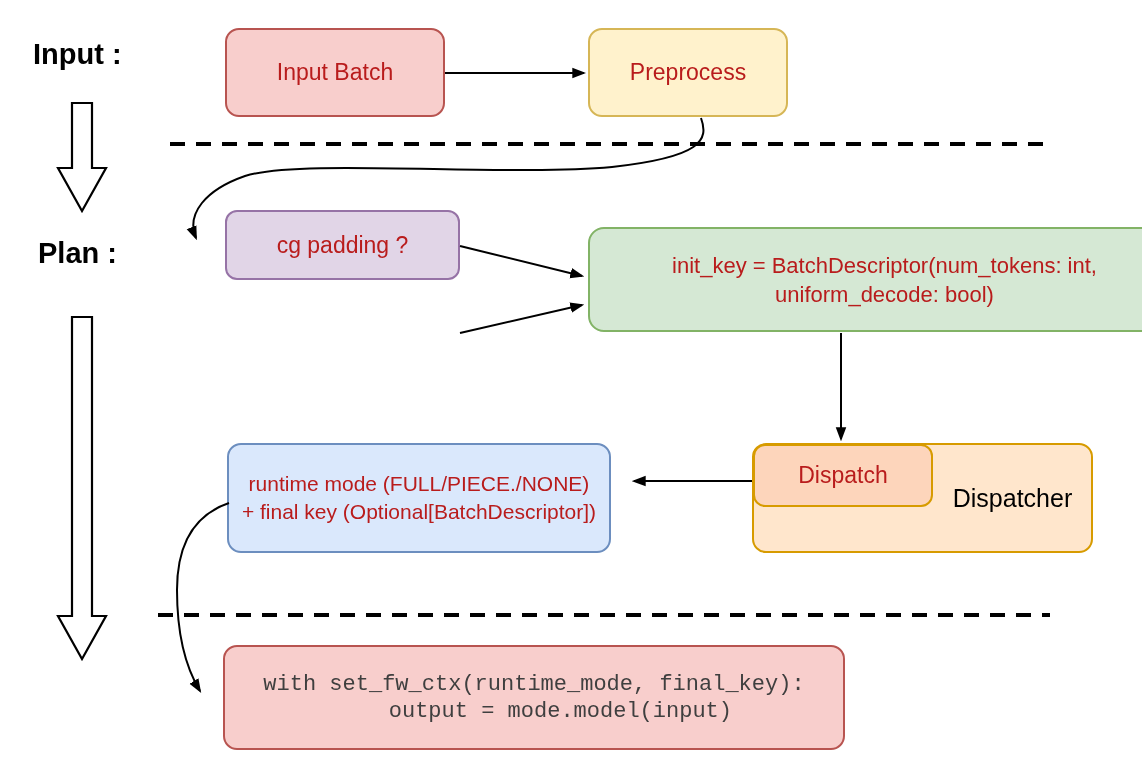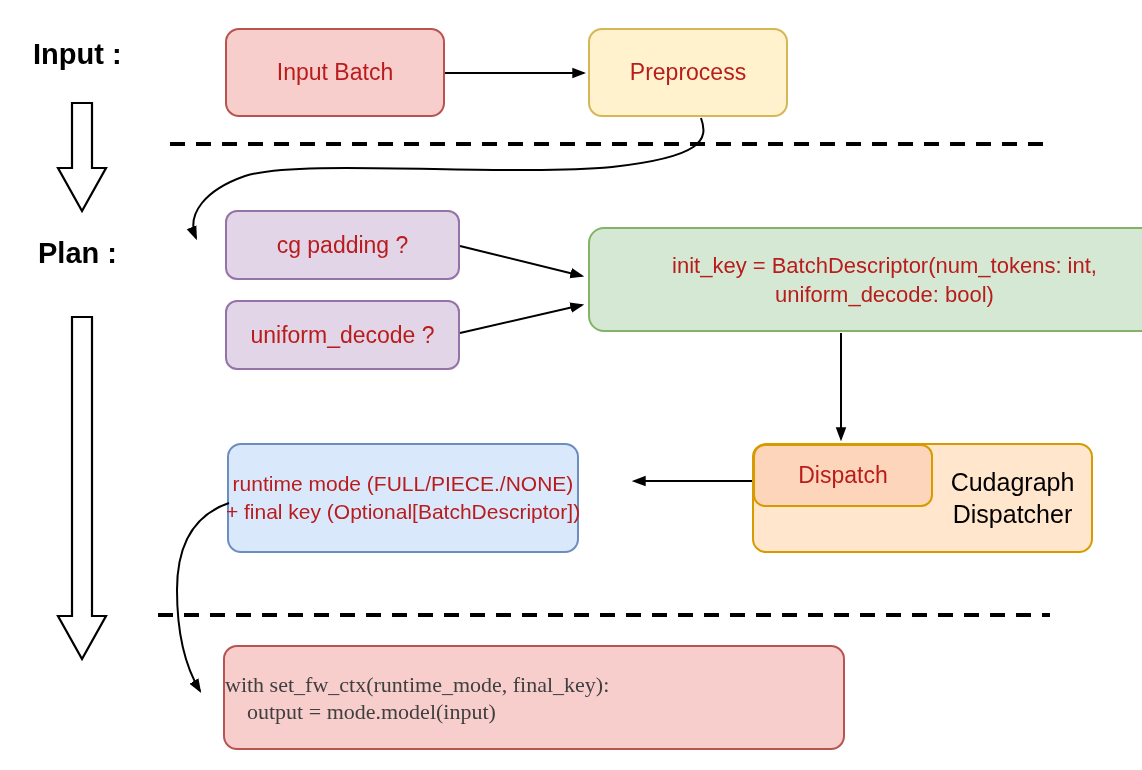--- a/index.html
+++ b/index.html
@@ -22,22 +22,22 @@
   .node-blue{background:var(--blue-fill);border-color:var(--blue-stroke);}
   .node-orange{background:var(--orange-fill);border-color:var(--orange-stroke);}
   .node-salmon{background:var(--salmon-fill);border-color:var(--orange-stroke);}
   .cud-text{
     position:absolute;display:flex;flex-direction:column;align-items:center;justify-content:center;
     font-size:25px;line-height:32px;color:#000;text-align:center;
   }
   .two-line{font-size:22px;line-height:29px;}
   .blue-lines{font-size:21px;line-height:28px;}
   .code-node{
-    align-items:flex-start;
-    font-family:Liberation Serif, serif;
+    align-items:center;
+    font-family:Liberation Mono, monospace;
     font-size:22px;line-height:27px;color:var(--code-text);
   }
   .code-line{white-space:pre;}
   svg.overlay{position:absolute;left:0;top:0;pointer-events:none;}
   .edge{stroke:var(--line-color);stroke-width:2px;fill:none;}
   .dashed{stroke:var(--line-color);stroke-width:4px;fill:none;stroke-dasharray:15 11;}
   .hollow{fill:#fff;stroke:var(--line-color);stroke-width:2.2px;}
 </style>
 </head>
 <body>
@@ -52,39 +52,35 @@
   </div>
 
   <div class="node node-yellow" style="left:588px;top:28px;width:200px;height:89px;">
     <span>Preprocess</span>
   </div>
 
   <div class="node node-purple" style="left:225px;top:210px;width:235px;height:70px;border-radius:12px;">
     <span>cg padding ?</span>
   </div>
 
-  <div class="node node-purple" style="left:225px;top:300px;width:235px;height:70px;border-radius:12px;">
-    <span>uniform_decode ?</span>
-  </div>
 
   <div class="node node-green two-line" style="left:588px;top:227px;width:593px;height:105px;border-radius:16px;">
     <span>init_key = BatchDescriptor(num_tokens: int,</span>
     <span>uniform_decode: bool)</span>
   </div>
 
   <div class="node node-orange" style="left:752px;top:443px;width:341px;height:110px;"></div>
   <div class="cud-text" style="left:930px;top:445px;width:165px;height:106px;">
-    <span>Cudagraph</span>
     <span>Dispatcher</span>
   </div>
   <div class="node node-salmon" style="left:753px;top:444px;width:180px;height:63px;border-radius:12px;">
     <span>Dispatch</span>
   </div>
 
-  <div class="node node-blue blue-lines" style="left:227px;top:443px;width:352px;height:110px;">
+  <div class="node node-blue blue-lines" style="left:227px;top:443px;width:384px;height:110px;">
     <span>runtime mode (FULL/PIECE./NONE)</span>
     <span>+ final key (Optional[BatchDescriptor])</span>
   </div>
 
   <div class="node node-red code-node" style="left:223px;top:645px;width:622px;height:105px;">
     <span class="code-line">with set_fw_ctx(runtime_mode, final_key):</span>
     <span class="code-line">    output = mode.model(input)</span>
   </div>
 
   <svg class="overlay" width="1142" height="770" viewBox="0 0 1142 770">

